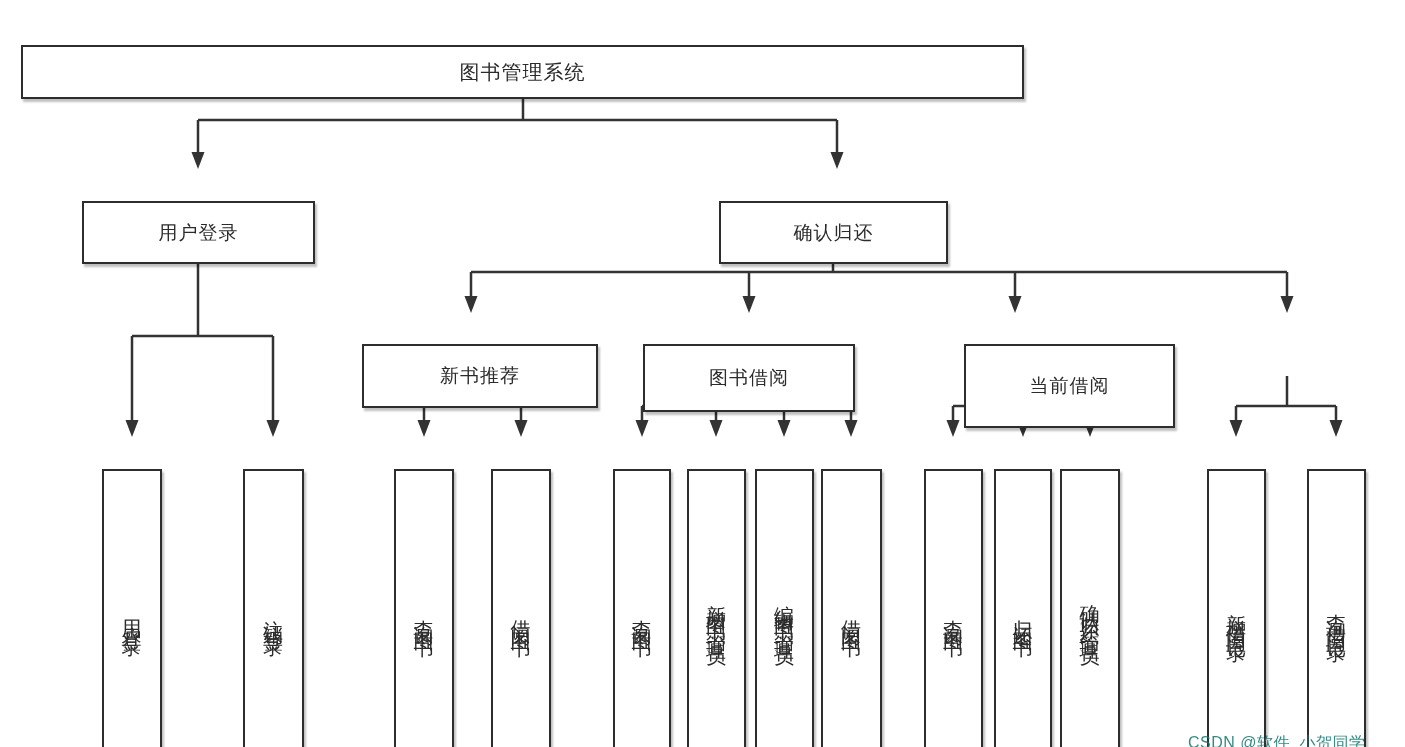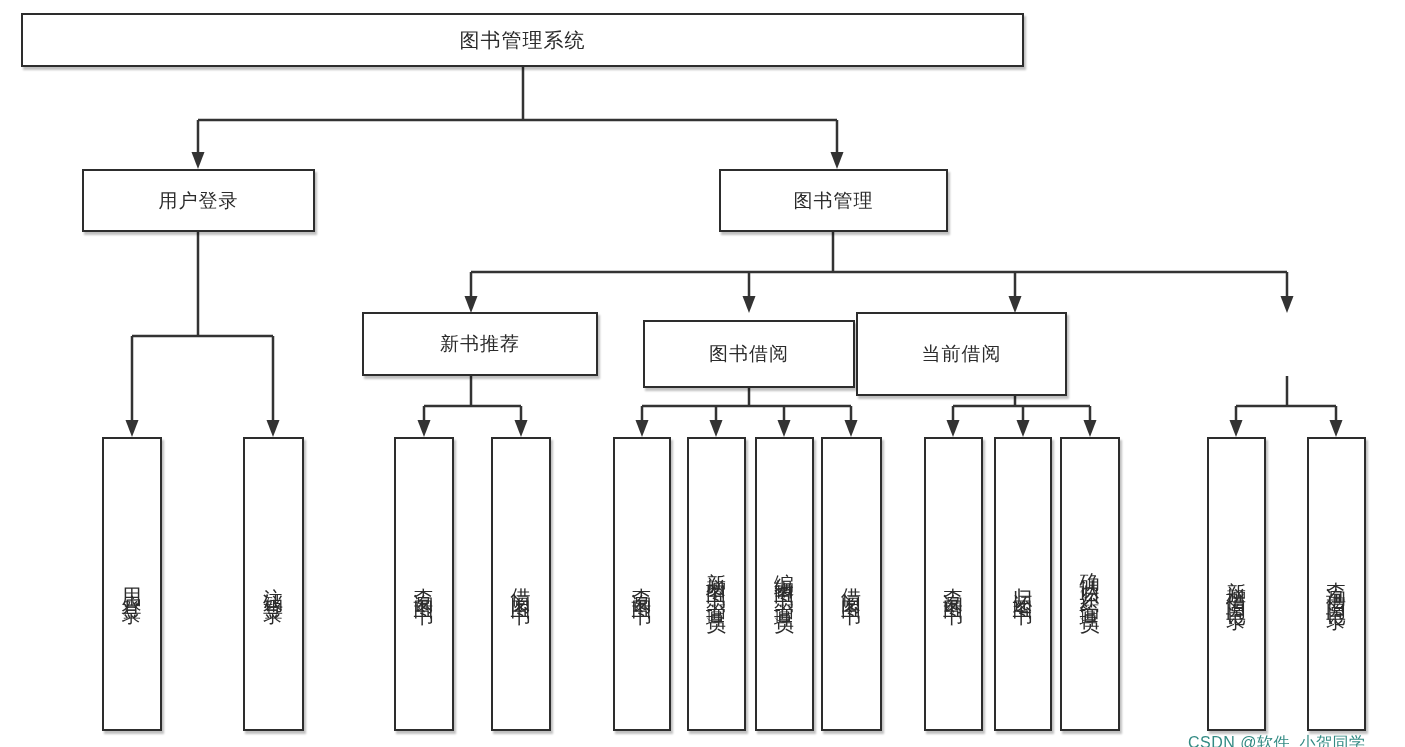--- a/index.html
+++ b/index.html
@@ -12,20 +12,21 @@
   }
   #connectors{position:absolute;left:0;top:0;z-index:1;}
   .box{
     position:absolute;
     box-sizing:border-box;
     background:#ffffff;
     border:2px solid #2d2d2d;
     display:flex;align-items:center;justify-content:center;
     box-shadow:2px 3px 2px rgba(0,0,0,0.25);
     z-index:2;
+    margin-top:32px;
   }
   .lbl{
     color:#2b2b2b;
     white-space:nowrap;
   }
   .hbox .lbl{
     font-size:19px;
     letter-spacing:1px;
   }
   .root .lbl{font-size:20px;}
@@ -100,30 +101,30 @@
   </svg>
 
   <div class="box hbox root" style="left:21px;top:13px;width:1003px;height:54px">
     <span class="lbl">图书管理系统</span>
   </div>
 
   <div class="box hbox" style="left:82px;top:169px;width:233px;height:63px">
     <span class="lbl">用户登录</span>
   </div>
   <div class="box hbox" style="left:719px;top:169px;width:229px;height:63px">
-    <span class="lbl">图书管理</span>
+    <span class="lbl">确认归还</span>
   </div>
 
   <div class="box hbox" style="left:362px;top:312px;width:236px;height:64px">
     <span class="lbl">新书推荐</span>
   </div>
-  <div class="box hbox" style="left:643px;top:320px;width:212px;height:68px">
+  <div class="box hbox" style="left:643px;top:312px;width:212px;height:68px">
     <span class="lbl">图书借阅</span>
   </div>
-  <div class="box hbox" style="left:856px;top:312px;width:211px;height:84px">
+  <div class="box hbox" style="left:964px;top:312px;width:211px;height:84px">
     <span class="lbl">当前借阅</span>
   </div>
 
   <div class="box vbox" style="left:102px;top:437px;width:60px;height:294px">
     <span class="lbl">用户登录</span>
   </div>
   <div class="box vbox" style="left:243px;top:437px;width:61px;height:294px">
     <span class="lbl">注销登录</span>
   </div>
 

